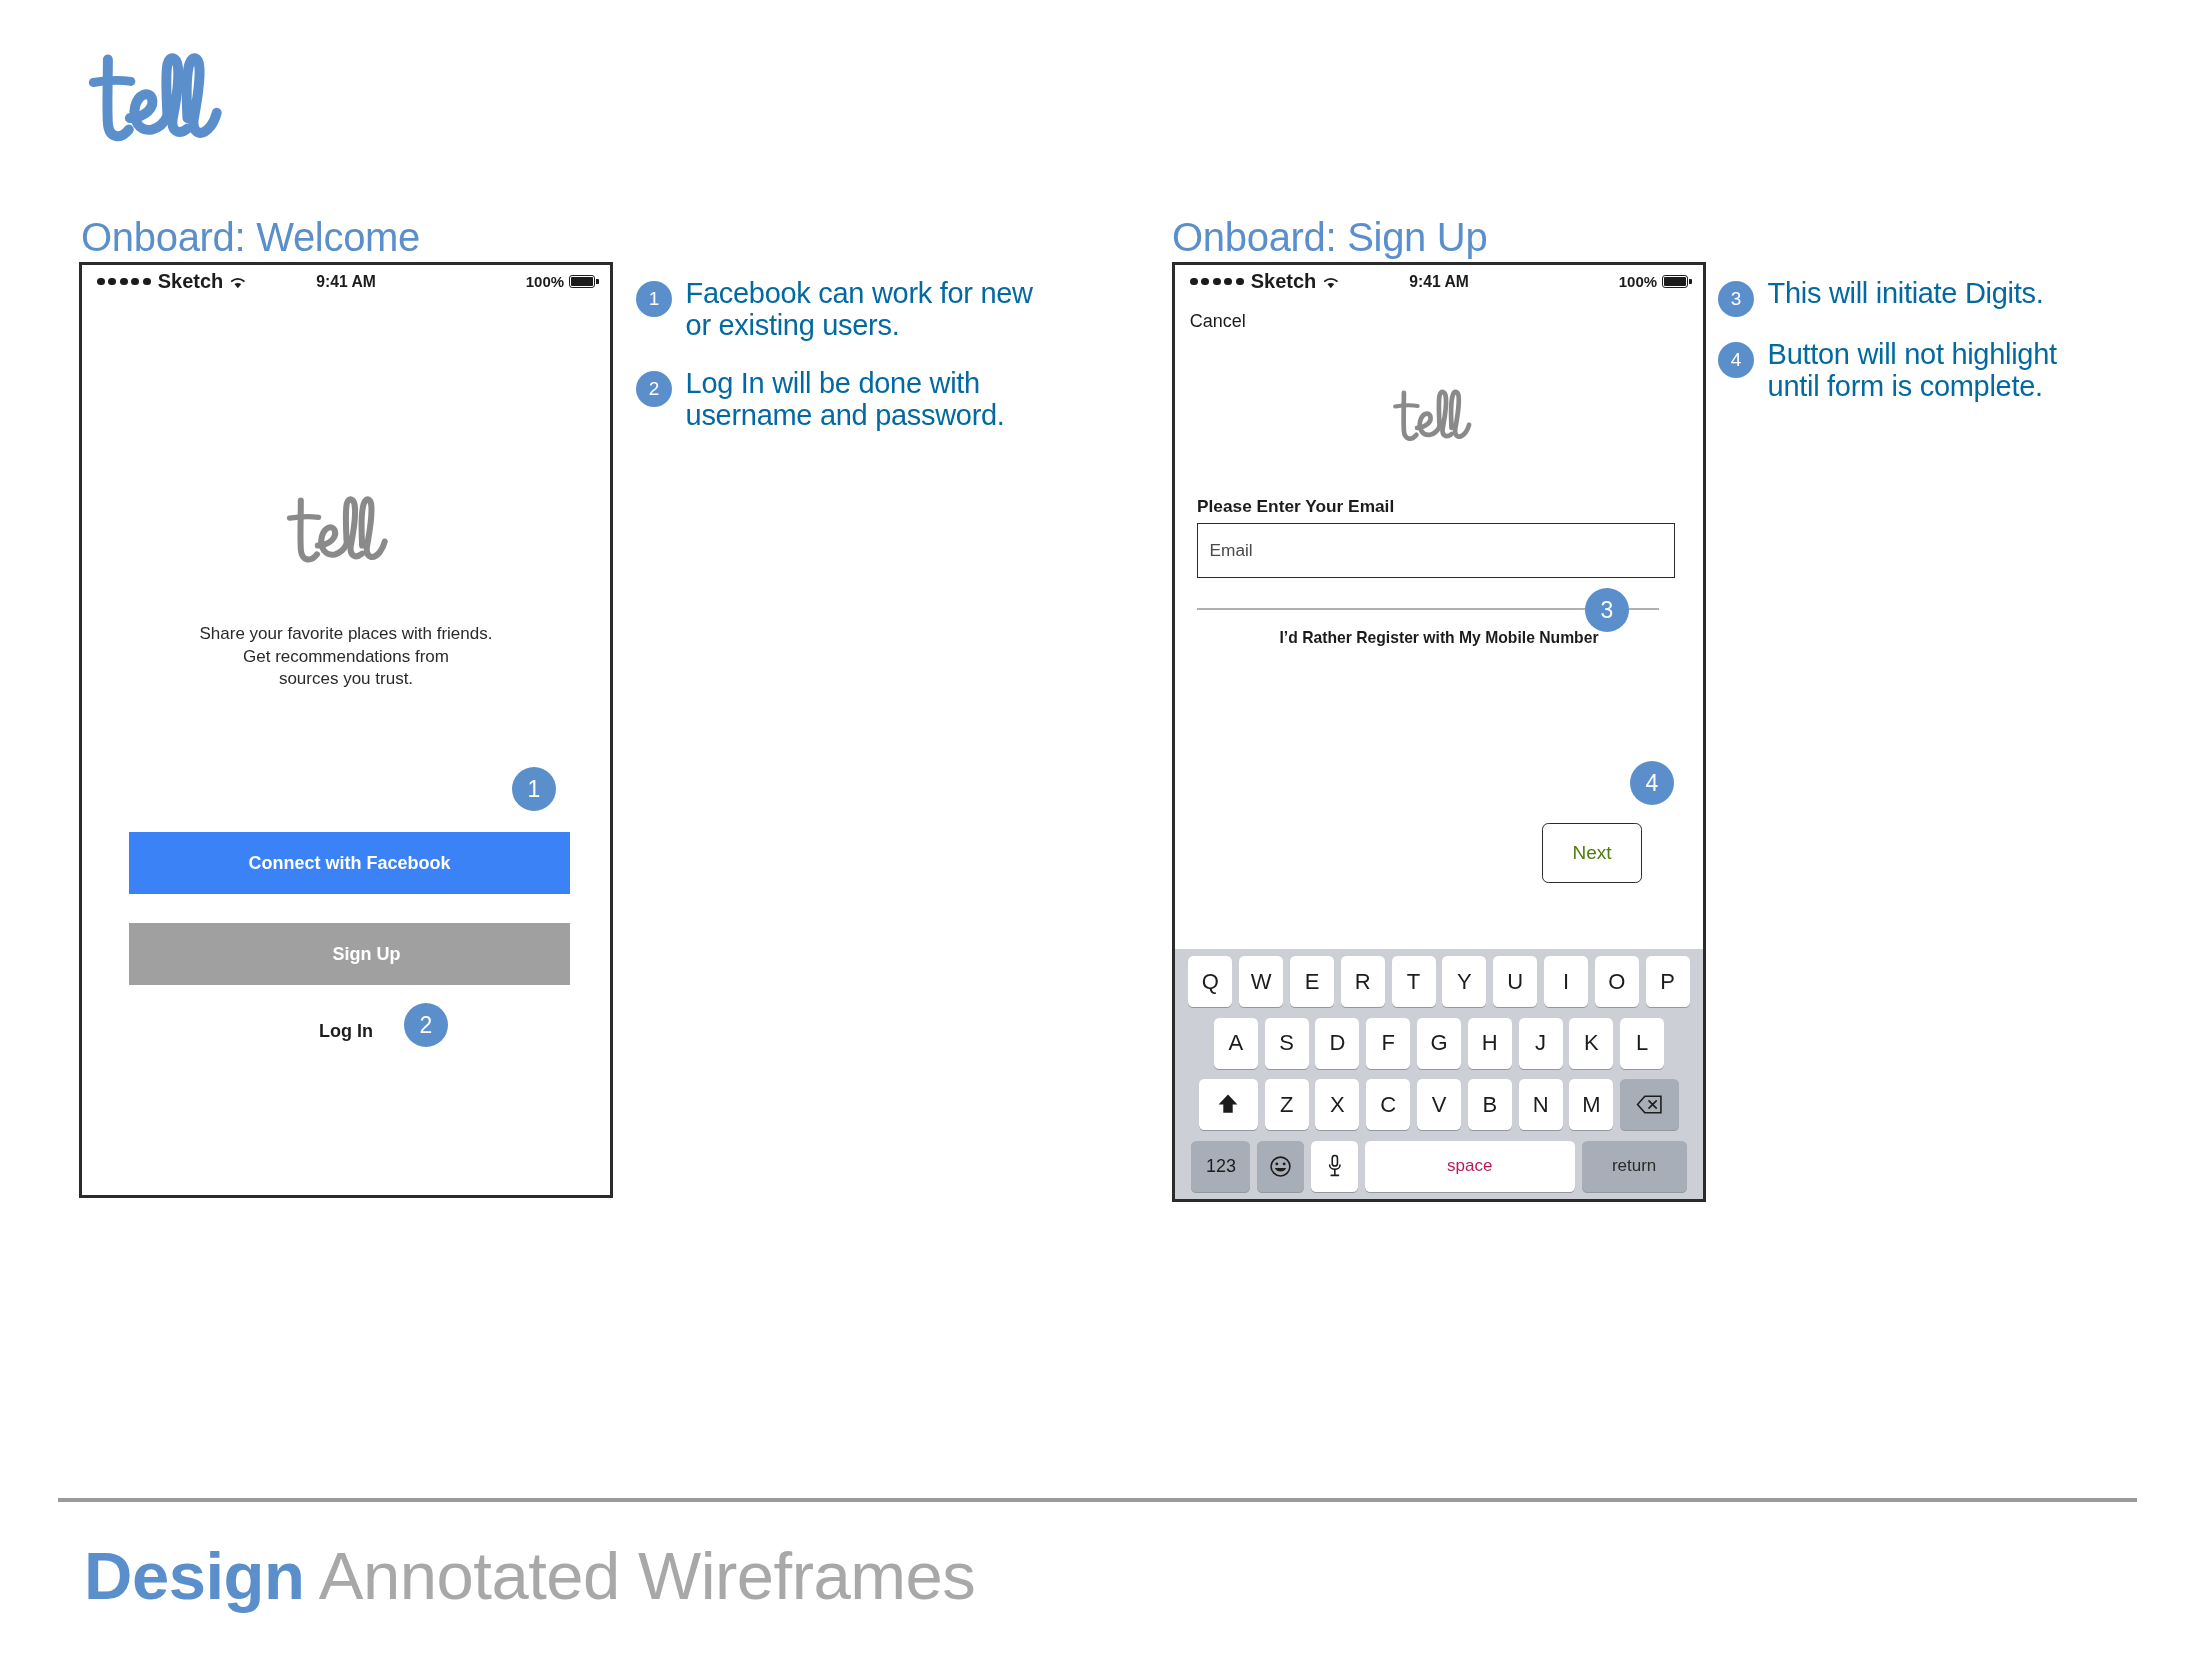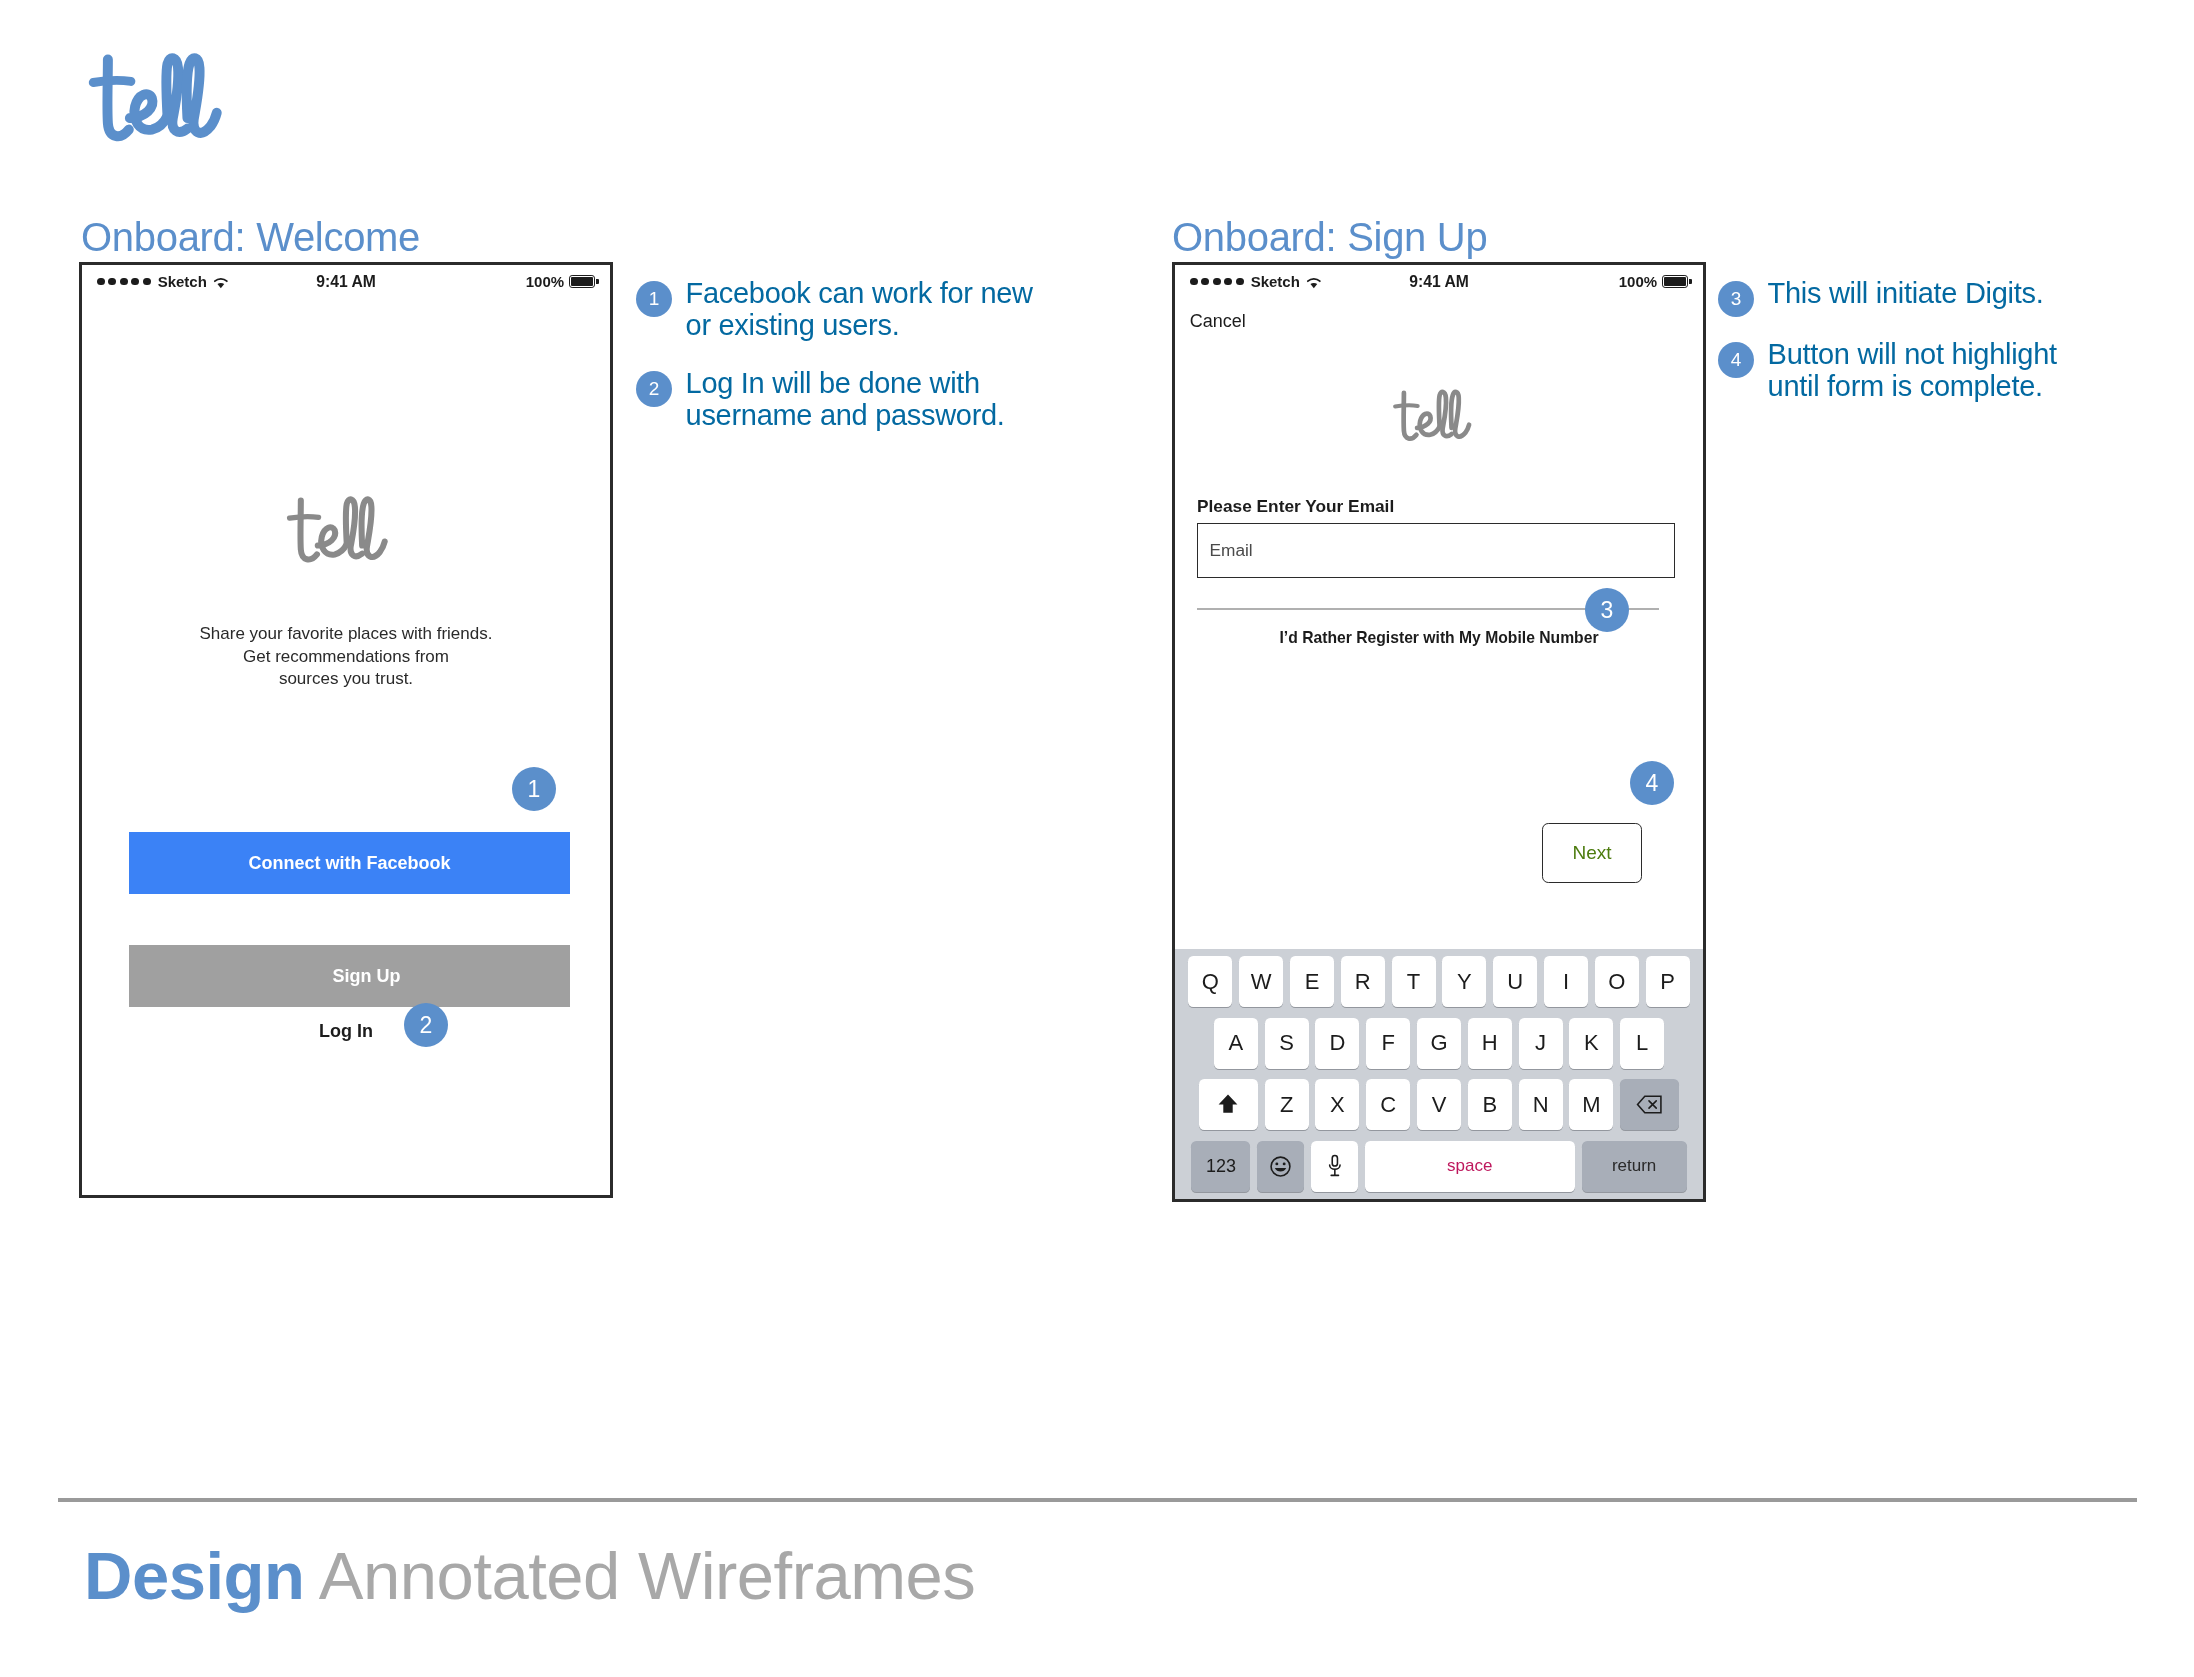--- a/index.html
+++ b/index.html
@@ -70,21 +70,21 @@
     gap: 4.7px;
     flex: 0 0 auto;
   }
   .signal-dots { display: flex; gap: 3.7px; align-items: center; }
   .signal-dots i {
     width: 7.9px; height: 7.9px;
     background: #1C1C1C;
     border-radius: 50%;
     display: block;
   }
-  .carrier { font-size: 15px; font-weight: 700; margin-left: 2.1px; }
+  .carrier { font-size: 20px; font-weight: 700; margin-left: 2.1px; }
   .wifi-icon { width: 15.7px; height: 12.6px; margin-left: 1.6px; }
   .status-time {
     position: absolute;
     left: 0; right: 0;
     text-align: center;
     font-size: 15.7px;
     font-weight: 700;
     pointer-events: none;
   }
   .status-right {
@@ -148,21 +148,21 @@
     height: 62px;
     display: flex;
     align-items: center;
     justify-content: center;
     font-size: 18px;
     font-weight: 700;
     color: #ffffff;
     border: none;
   }
   #btn-facebook { top: 534px; background: #3b82f6; }
-  #btn-signup   { top: 647px; background: #A0A0A0; padding-left: 34px; }
+  #btn-signup   { top: 625px; background: #A0A0A0; padding-left: 34px; }
 
   #btn-login {
     position: absolute;
     left: 0; right: 0;
     top: 723px;
     text-align: center;
     font-size: 18px;
     font-weight: 700;
     color: #1C1C1C;
   }

